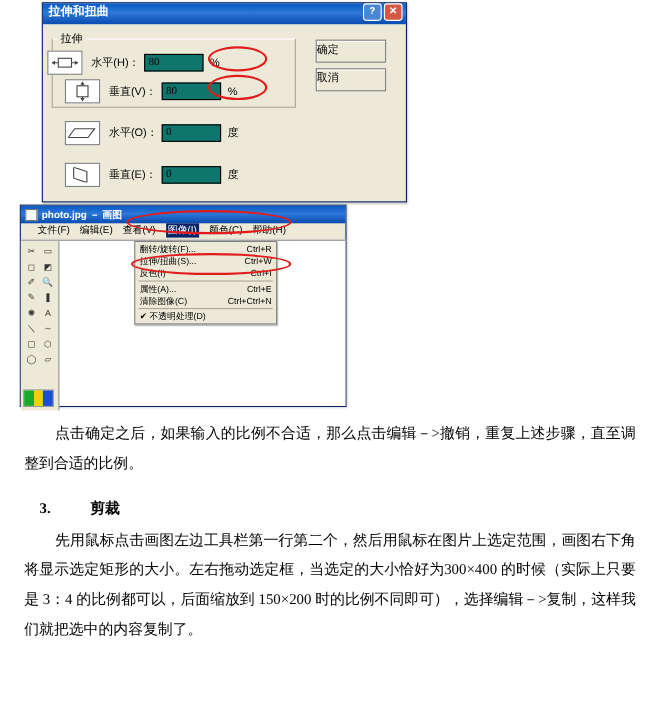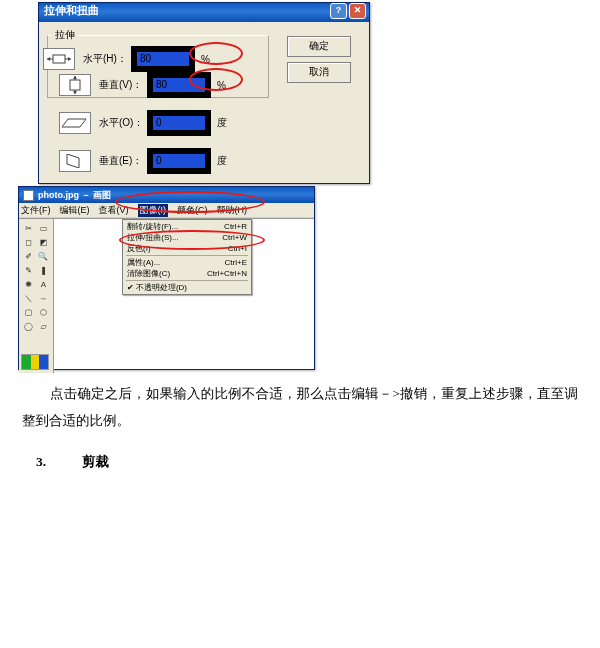--- a/index.html
+++ b/index.html
@@ -35,51 +35,51 @@
   fieldset.grp legend{font-size:10px;padding:0 3px;margin-left:4px;}
   .g1{left:8px;top:6px;width:220px;height:68px;}
   .g2{left:8px;top:84px;width:220px;height:66px;}
 
   .row{position:absolute;display:flex;align-items:center;font-size:10px;}
   .icon-box{
     width:30px;height:20px;border:1px solid #808080;background:#fff;
     display:flex;align-items:center;justify-content:center;margin-right:8px;
   }
   .txtin{
-    width:46px;height:14px;border:6px solid #000000;background:#1d4ed8;
-    font-size:10px;font-family:Liberation Sans, sans-serif;
+    width:46px;height:14px;border:1px solid #000000;background:#0f766e;
+    font-size:10px;font-family:Liberation Serif, serif;
     padding:0 3px;line-height:14px;color:#000;
   }
   .unit{margin-left:6px;}
   .lbl{width:48px;}
 
   .redoval{
     position:absolute;border:2px solid #e21b1b;border-radius:50%;
     background:transparent;pointer-events:none;
   }
 
   .btn{
     width:62px;height:19px;border:1px solid #808080;background:#ece9d8;
-    font-size:10px;font-family:"Liberation Sans",sans-serif;text-align:center;
+    font-size:10px;font-family:"Liberation Sans",sans-serif;
     line-height:17px;box-shadow:inset 1px 1px 0 #fff;
   }
 
   
   .paint{
     position:absolute;left:18px;top:186px;width:295px;height:182px;
     border:1px solid #0a246a;background:#ece9d8;
     font-family:"Liberation Sans",sans-serif;font-size:9px;
     box-shadow:1px 1px 2px rgba(0,0,0,.3);
   }
   .paint-title{
     height:16px;background:linear-gradient(to bottom,#0a59c4 0%,#2c78d8 45%,#0a4bb0 100%);
     color:#fff;font-weight:bold;font-size:9px;display:flex;align-items:center;padding-left:4px;
   }
   .paint-title .ico{width:9px;height:9px;background:#fff;border:1px solid #777;margin-right:4px;}
-  .menubar{height:14px;display:flex;align-items:center;gap:9px;padding-left:2px;
+  .menubar{height:14px;display:flex;align-items:flex-start;gap:9px;padding-left:15px;
     border-bottom:1px solid #d4d0c8;font-size:9px;}
   .menubar span{white-space:nowrap;}
   .mhl{background:#0a246a;color:#fff;padding:0 2px;}
 
   .canvasarea{position:relative;height:150px;background:#fff;border-top:1px solid #999;}
   .toolbox{position:absolute;left:0;top:0;width:30px;height:150px;background:#ece9d8;
     border-right:1px solid #999;display:flex;flex-wrap:wrap;align-content:flex-start;padding:2px;}
   .tool{width:13px;height:12px;border:1px solid #ece9d8;display:flex;align-items:center;
     justify-content:center;font-size:8px;color:#333;}
   .palette{position:absolute;left:2px;bottom:3px;width:26px;height:14px;background:#ece9d8;
@@ -257,13 +257,14 @@
 </div>
 
 <div class="doc">
   <p class="p indent">点击确定之后，如果输入的比例不合适，那么点击编辑－&gt;撤销，重复上述步骤，直至调整到合适的比例。</p>
 
   <div class="heading">
     <span class="num">3.</span>
     <span class="htxt">剪裁</span>
   </div>
 
+  <p class="p indent">先用鼠标点击画图左边工具栏第一行第二个，然后用鼠标在图片上选定范围，画图右下角将显示选定矩形的大小。左右拖动选定框，当选定的大小恰好为300×400 的时候（实际上只要是 3：4 的比例都可以，后面缩放到 150×200 时的比例不同即可），选择编辑－&gt;复制，这样我们就把选中的内容复制了。</p>
 </div>
 
 </body></html>

